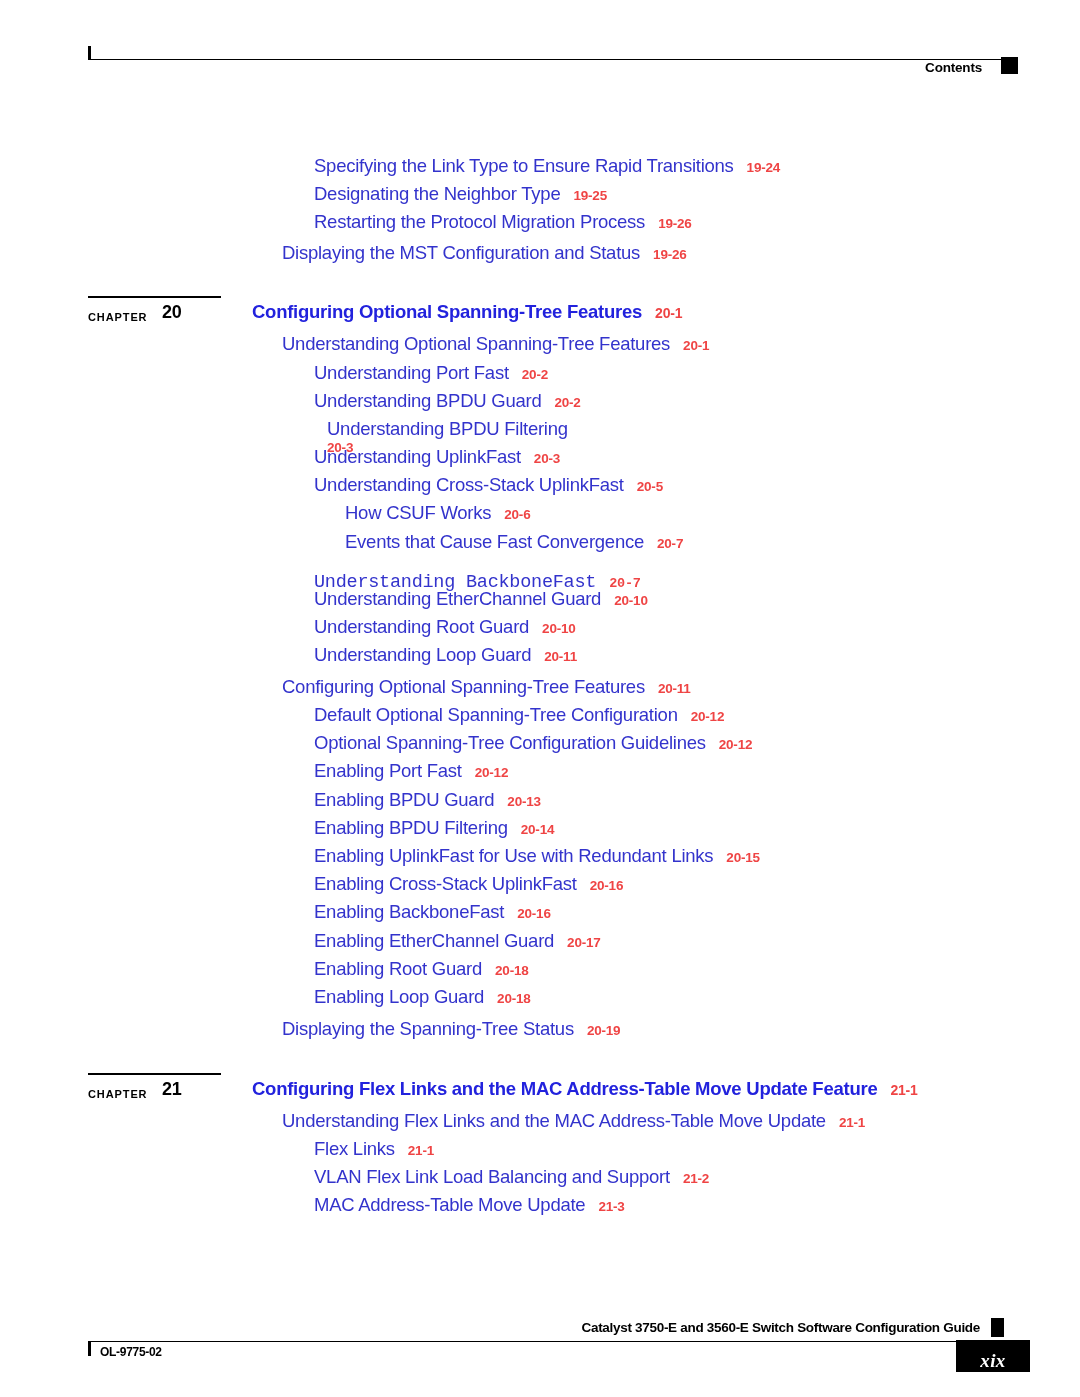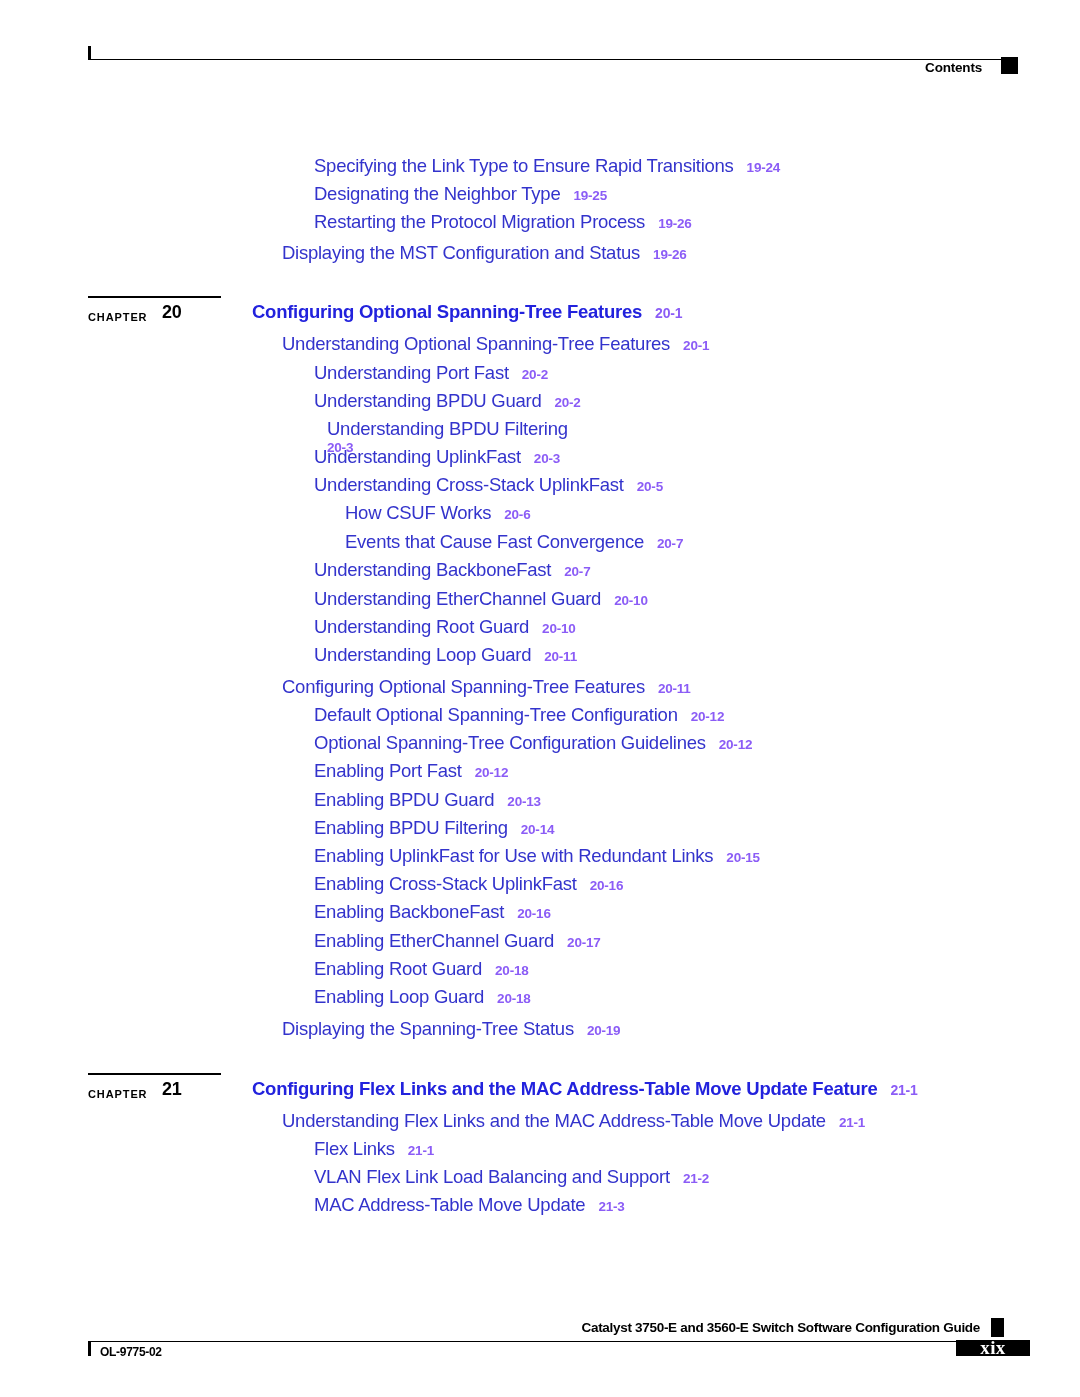--- a/index.html
+++ b/index.html
@@ -74,21 +74,21 @@
     align-items: baseline;
   }
   .toc-title {
     color: #3333CC;
     font-size: 18.5px;
     font-weight: normal;
     letter-spacing: -0.25px;
     font-stretch: condensed;
   }
   .toc-page {
-    color: #8b5cf6;
+    color: #ef4444;
     font-size: 13.5px;
     font-weight: bold;
     margin-left: 13px;
     letter-spacing: -0.2px;
     font-stretch: condensed;
     text-align: right;
   }
 
   
   .toc-row.chapter .toc-title {
@@ -194,25 +194,26 @@
     font-weight: bold;
     color: #000000;
     letter-spacing: -0.3px;
     font-stretch: condensed;
   }
   .footer-pagebox {
     position: absolute;
     right: -12px;
     top: 20px;
     width: 74px;
-    height: 16px;
+    height: 32px;
     background: #000000;
     display: flex;
-    align-items: center;
+    align-items: flex-end;
     justify-content: center;
+    font-style: italic;
   }
   .footer-pagenum {
     color: #ffffff;
     font-family: "Liberation Serif", serif;
     font-size: 19px;
     font-weight: bold;
     letter-spacing: 0.4px;
   }
 </style>
 </head>
@@ -284,21 +285,21 @@
       <span class="toc-page">20-5</span>
     </div>
     <div class="toc-row lvl-3" style="top: 502px;">
       <span class="toc-title">How CSUF Works</span>
       <span class="toc-page">20-6</span>
     </div>
     <div class="toc-row lvl-3" style="top: 531px;">
       <span class="toc-title">Events that Cause Fast Convergence</span>
       <span class="toc-page">20-7</span>
     </div>
-    <div class="toc-row lvl-2" style="top: 559px;">
+    <div class="toc-row lvl-2" style="top: 572px; font-family: Liberation Mono, monospace;">
       <span class="toc-title">Understanding BackboneFast</span>
       <span class="toc-page">20-7</span>
     </div>
     <div class="toc-row lvl-2" style="top: 588px;">
       <span class="toc-title">Understanding EtherChannel Guard</span>
       <span class="toc-page">20-10</span>
     </div>
     <div class="toc-row lvl-2" style="top: 616px;">
       <span class="toc-title">Understanding Root Guard</span>
       <span class="toc-page">20-10</span>

